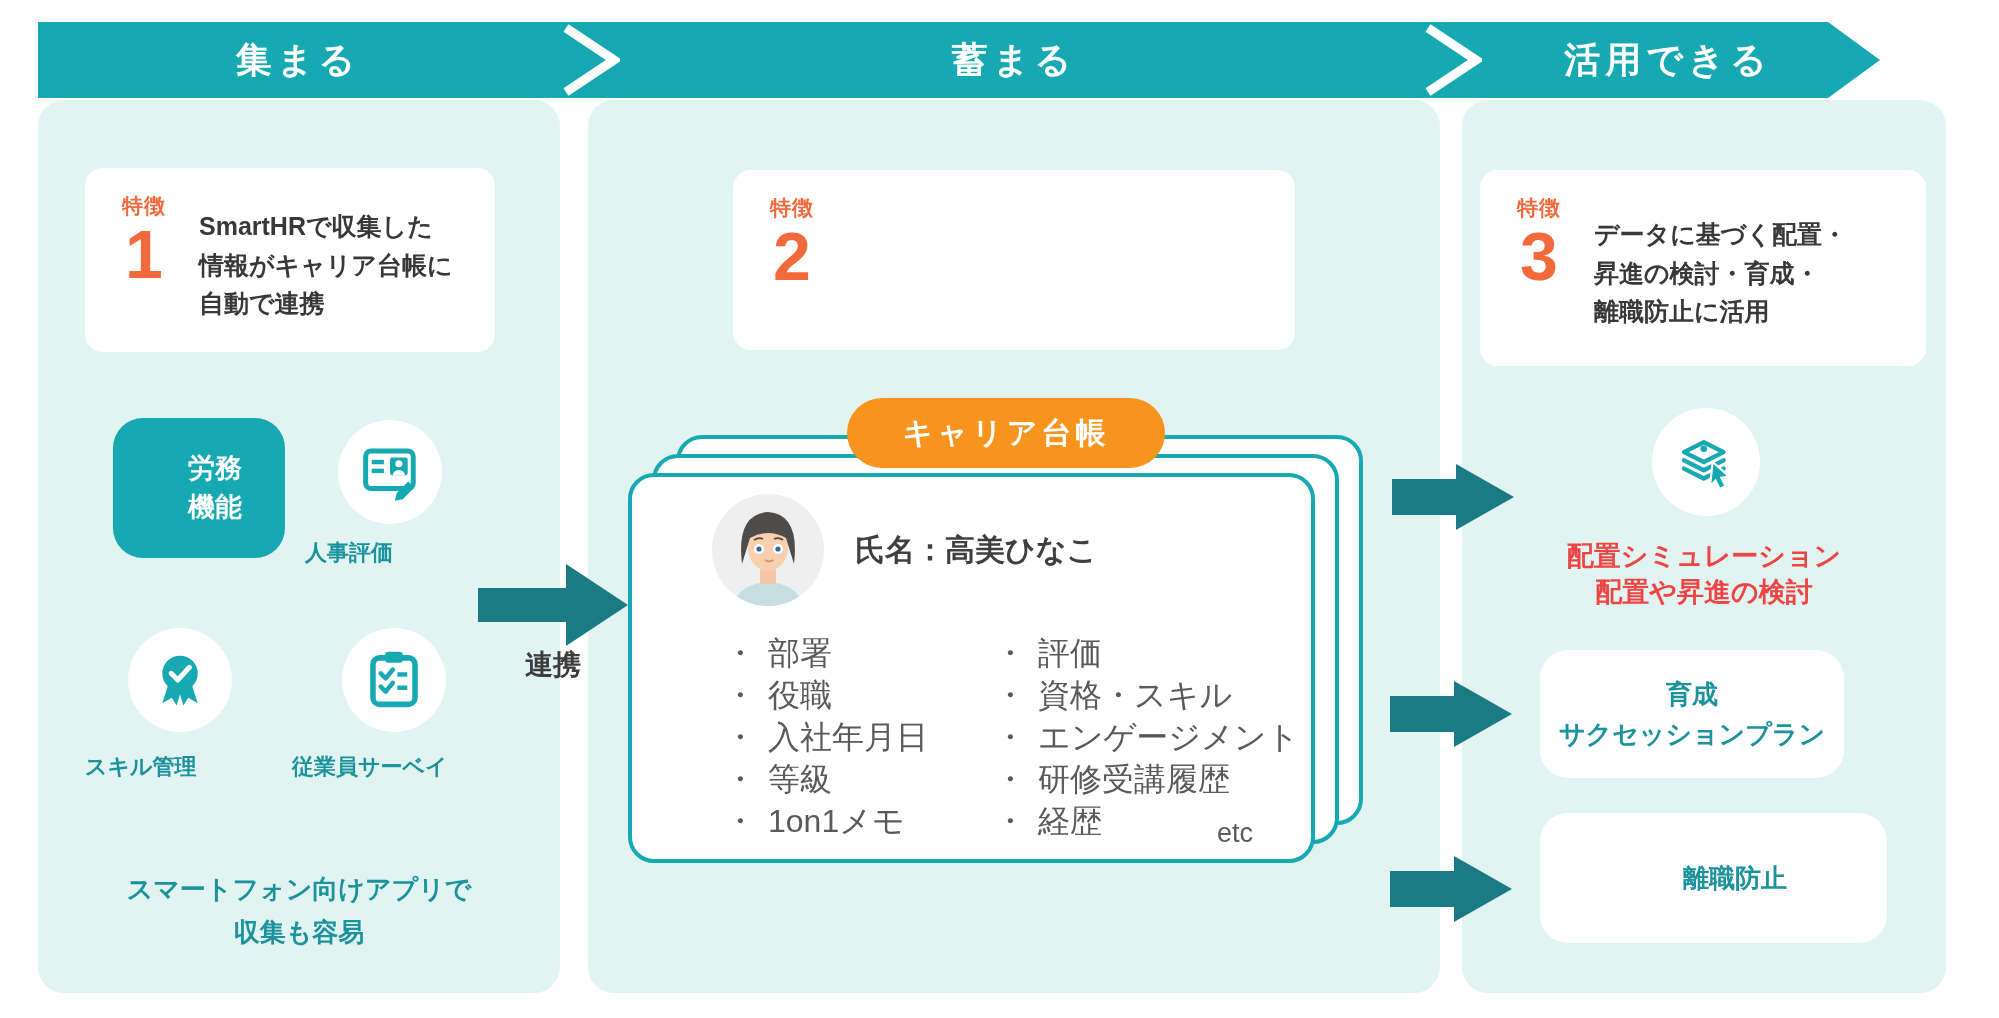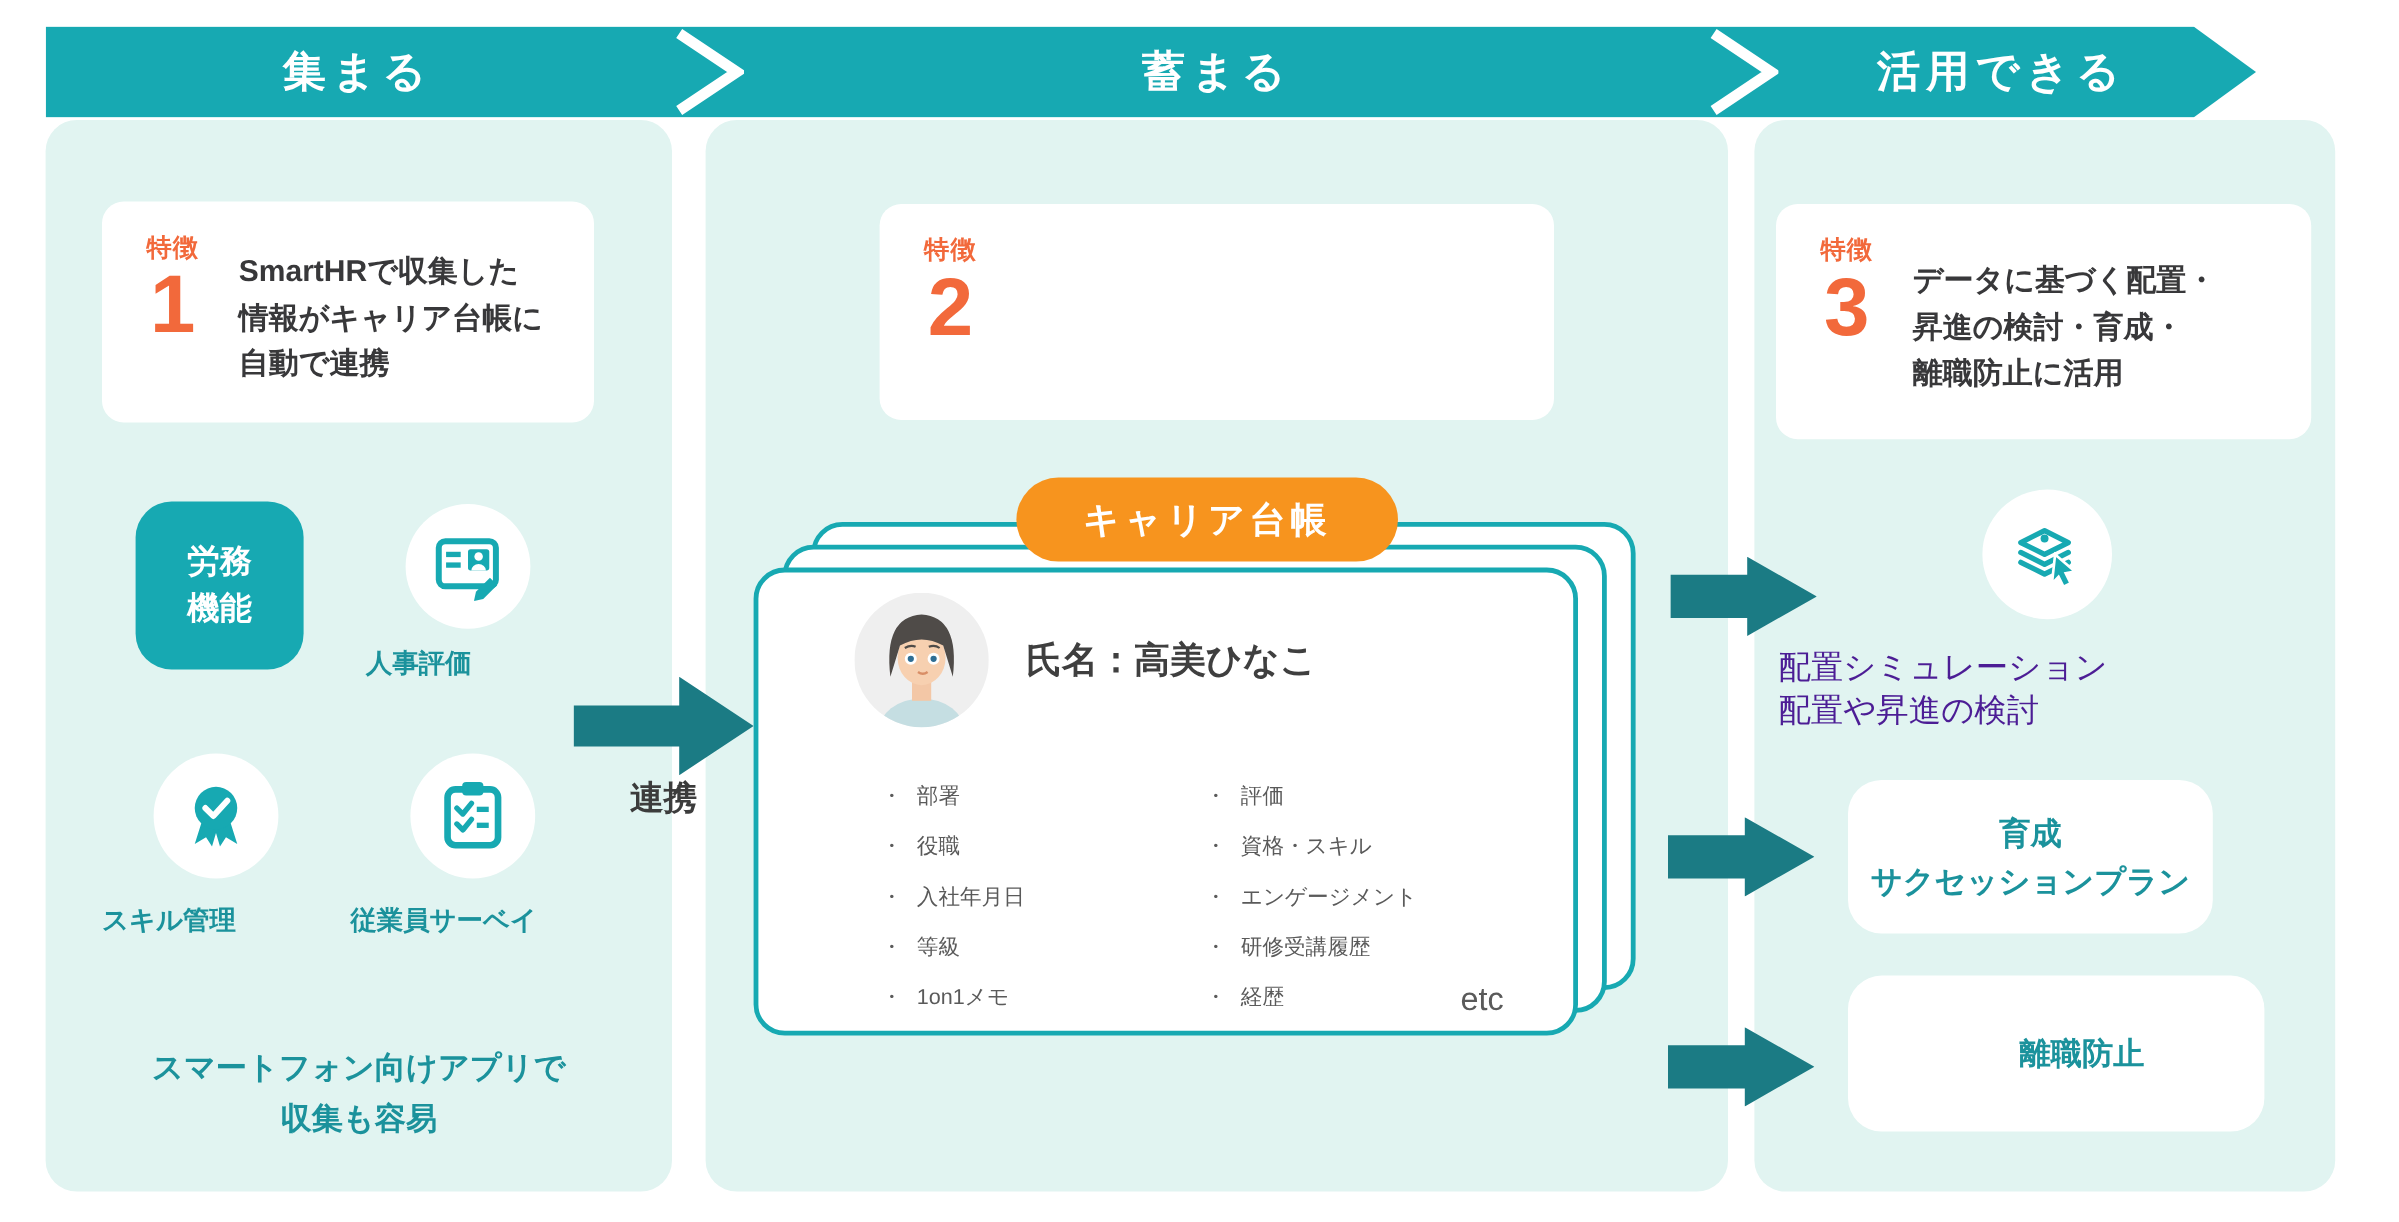--- a/index.html
+++ b/index.html
@@ -26,21 +26,21 @@
   #f2{left:733px;top:170px;width:562px;height:180px;}
   #f3{left:1480px;top:170px;width:446px;height:196px;}
   .f-head{flex:0 0 58px;text-align:center;}
   .f-tag{color:#F2693B;font-size:21px;font-weight:800;letter-spacing:1px;}
   .f-num{color:#F2693B;font-size:68px;font-weight:800;line-height:0.95;margin-top:2px;}
   .f-text{font-size:25px;font-weight:800;color:#38383A;line-height:1.55;align-self:center;}
 
   
   #lm-box{position:absolute;left:113px;top:418px;width:140px;height:140px;background:#17A9B2;border-radius:30px;
         display:flex;flex-direction:column;align-items:center;justify-content:center;color:#fff;
-        font-size:27px;font-weight:800;line-height:1.45;}
+        font-size:27px;font-weight:800;line-height:1.45;padding-left:32px;}
   .icircle{position:absolute;width:104px;height:104px;background:#ffffff;border-radius:50%;
         display:flex;align-items:center;justify-content:center;}
   #ic-hr{left:338px;top:420px;} #ic-skill{left:128px;top:628px;} #ic-survey{left:342px;top:628px;}
   .ilabel{position:absolute;color:#1B929C;font-size:22px;font-weight:800;}
   #il-hr{left:305px;top:538px;width:170px;}
   #il-skill{left:85px;top:752px;width:190px;}
   #il-survey{left:292px;top:752px;width:205px;}
   #note{position:absolute;left:58px;top:868px;width:482px;text-align:center;color:#1B929C;
         font-size:26px;font-weight:800;line-height:1.65;}
 
@@ -50,34 +50,34 @@
         font-size:28px;font-weight:800;color:#3C3C3C;z-index:6;}
 
   
   .tcard{position:absolute;width:687px;height:390px;background:#ffffff;border:4px solid #17A9B2;border-radius:26px;box-sizing:border-box;}
   #card-b2{left:676px;top:435px;z-index:1;} #card-b1{left:652px;top:454px;z-index:2;} #card-f{left:628px;top:473px;z-index:3;}
   #badge{position:absolute;left:847px;top:398px;width:318px;height:70px;background:#F7941E;border-radius:35px;
         display:flex;align-items:center;justify-content:center;color:#fff;font-size:30px;font-weight:800;
         letter-spacing:4px;z-index:5;}
   #avatar{position:absolute;left:712px;top:494px;width:112px;height:112px;z-index:4;}
   #card-name{position:absolute;left:855px;top:530px;font-size:30px;font-weight:800;color:#3F3F3F;z-index:4;}
-  .fields{position:absolute;z-index:4;list-style:none;margin:16px;padding:0;font-size:18px;color:#5A5A5A;line-height:42px;}
+  .fields{position:absolute;z-index:4;list-style:none;margin:6px;padding:0;font-size:32px;color:#5A5A5A;line-height:42px;}
   .fields li::before{content:"・";margin-right:12px;}
   #fields-left{left:718px;top:626px;} #fields-right{left:988px;top:626px;}
   #etc{position:absolute;left:1170px;top:818px;width:130px;text-align:center;font-size:27px;color:#5A5A5A;z-index:4;}
 
   
   .rarrow{position:absolute;width:122px;height:66px;z-index:6;}
   #ra1{left:1392px;top:464px;} #ra2{left:1390px;top:681px;} #ra3{left:1390px;top:856px;}
 
   
   #ic-sim{position:absolute;left:1652px;top:408px;width:108px;height:108px;background:#fff;border-radius:50%;
         display:flex;align-items:center;justify-content:center;}
-  #sim-label{position:absolute;left:1482px;top:538px;width:444px;color:#4c1d95;
-        font-size:27px;font-weight:400;line-height:1.35;}
+  #sim-label{position:absolute;left:1482px;top:538px;width:444px;text-align:center;color:#ef4444;
+        font-size:27px;font-weight:700;line-height:1.35;}
   .outbox{position:absolute;left:1540px;width:304px;background:#ffffff;border-radius:28px;display:flex;
         flex-direction:column;align-items:center;justify-content:center;color:#1B929C;
         font-size:26px;font-weight:800;line-height:1.55;text-align:center;}
   #ob1{top:650px;height:128px;} #ob2{top:813px;height:130px;padding-left:43px;}
 </style>
 </head>
 <body>
 
 <div id="stage">
 

